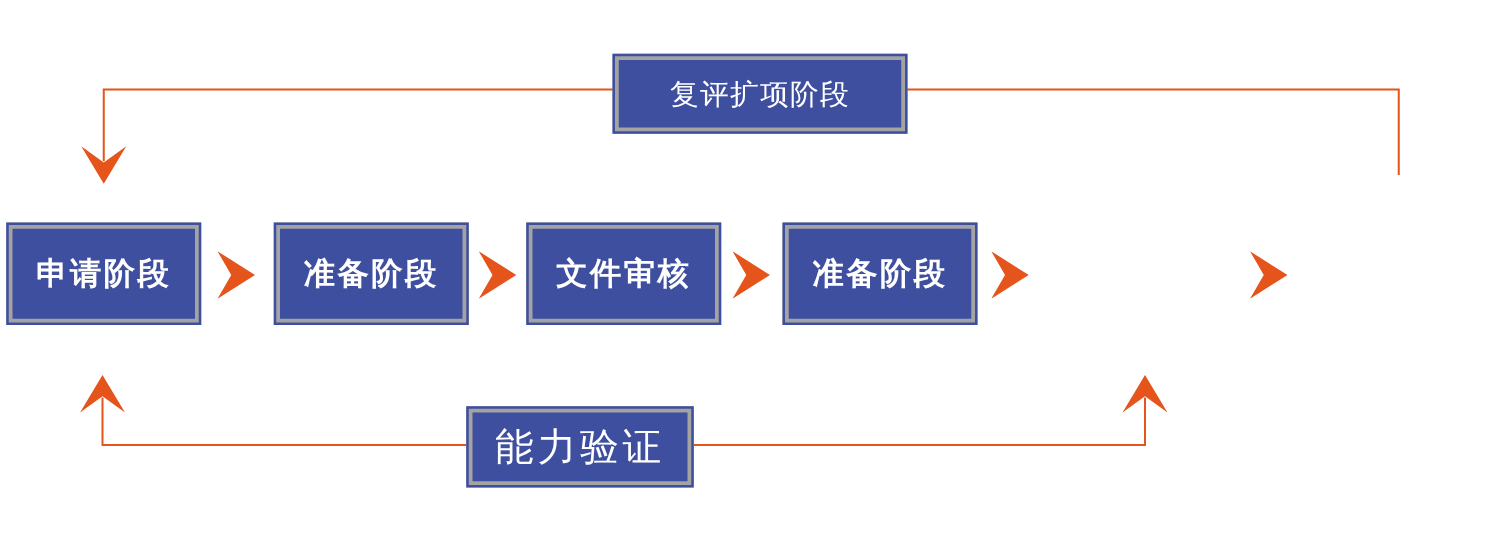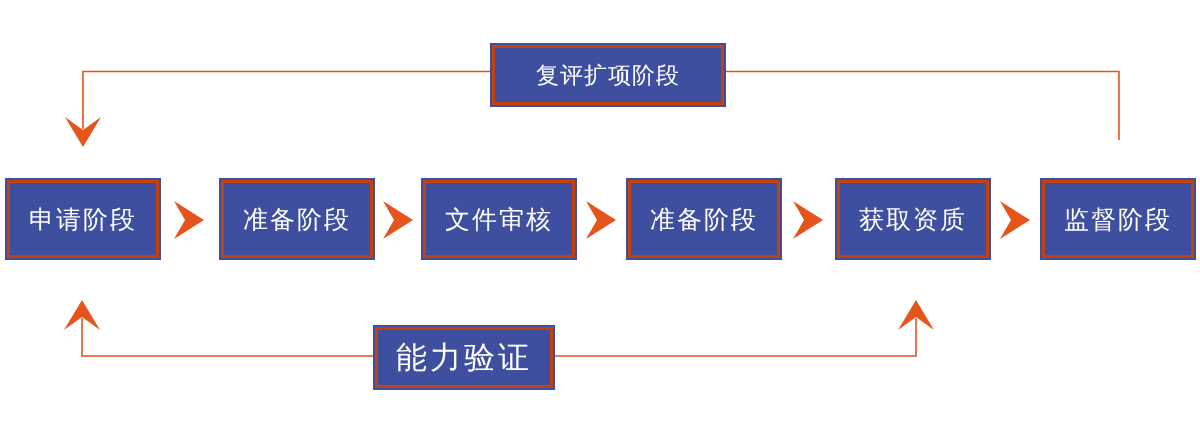--- a/index.html
+++ b/index.html
@@ -3,31 +3,31 @@
 <meta charset="utf-8">
 <style>
   html,body{margin:0;padding:0;background:#fff;}
   .canvas{
     position:relative;width:1200px;height:433px;background:#fff;overflow:hidden;
     font-family:"Liberation Sans","DejaVu Sans",sans-serif;
   }
   .connectors{position:absolute;left:0;top:0;z-index:1;}
   .stage-box,.loop-box{
     position:absolute;z-index:2;box-sizing:border-box;
-    border:2px solid var(--box_blue);background:#c2410c;padding:3px;
+    border:2px solid var(--box_blue);background:#a3a3a3;padding:3px;
   }
   .box-inner{
     width:100%;height:100%;background:var(--box_blue);
     display:flex;align-items:center;justify-content:center;
   }
   .box-label{
     color:var(--label_text);font-size:25px;letter-spacing:2px;
     line-height:1;white-space:nowrap;
   }
-  .stage-box{top:178px;width:156px;height:82px;}
+  .stage-box{top:178px;width:156px;height:82px;font-weight:bold;}
   .chevron{position:absolute;top:201px;width:30px;height:38px;z-index:2;}
   .loop-box-top{left:490px;top:43px;width:236px;height:64px;}
   .loop-box-top .box-label{font-size:23px;letter-spacing:1px;}
   .loop-box-bottom{left:373px;top:325px;width:182px;height:65px;}
   .loop-box-bottom .box-label{font-size:31px;letter-spacing:3px;}
 </style>
 </head>
 <body>
 
 <div class="canvas">
@@ -59,30 +59,20 @@
   <div class="stage-box" style="left:421px">
     <div class="box-inner">
       <span class="box-label">文件审核</span>
     </div>
   </div>
   <div class="stage-box" style="left:626px">
     <div class="box-inner">
       <span class="box-label">准备阶段</span>
     </div>
   </div>
-  <div class="stage-box" style="left:835px">
-    <div class="box-inner">
-      <span class="box-label">获取资质</span>
-    </div>
-  </div>
-  <div class="stage-box" style="left:1040px">
-    <div class="box-inner">
-      <span class="box-label">监督阶段</span>
-    </div>
-  </div>
 
   <svg class="chevron" style="left:174px" viewBox="0 0 30 38">
     <polygon points="0,0 30,19 0,38 11,19" fill="#E4541B"></polygon>
   </svg>
   <svg class="chevron" style="left:383px" viewBox="0 0 30 38">
     <polygon points="0,0 30,19 0,38 11,19" fill="#E4541B"></polygon>
   </svg>
   <svg class="chevron" style="left:586px" viewBox="0 0 30 38">
     <polygon points="0,0 30,19 0,38 11,19" fill="#E4541B"></polygon>
   </svg>

